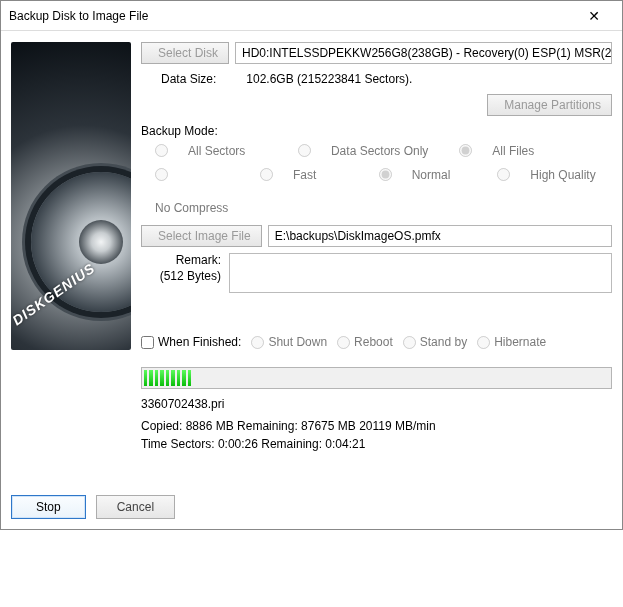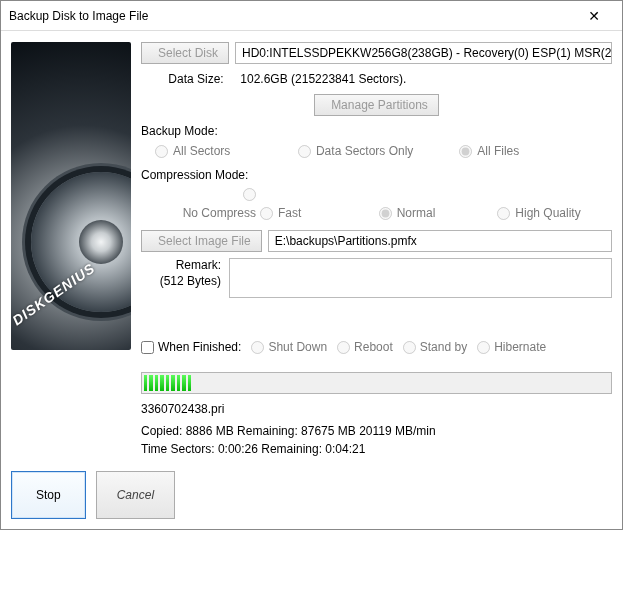--- a/index.html
+++ b/index.html
@@ -10,44 +10,44 @@
   .titlebar .close { width: 40px; text-align: center; font-size: 14px; cursor: default; }
   .content { position: absolute; top: 31px; left: 0; right: 0; bottom: 0; }
   .sideimg { position: absolute; left: 10px; top: 10px; width: 120px; height: 308px; background: radial-gradient(circle at 60% 65%, #cfd3d6 0%, #9aa0a4 20%, #2c333a 55%, #0a0f14 100%); border-radius: 2px; overflow: hidden; }
   .sideimg::before { content: ""; position: absolute; width: 140px; height: 140px; left: 20px; top: 130px; border-radius: 50%; background: radial-gradient(circle, #eef1f3 0%, #b5bcc1 25%, #3a434b 70%, #0e1419 100%); box-shadow: 0 0 0 6px #1b2228, 0 0 0 9px #444c53; }
   .sideimg::after { content:""; position:absolute; width:44px; height:44px; left:68px; top:178px; border-radius:50%; background: radial-gradient(circle,#f2f4f5 0%, #c8cdd0 30%, #2f373e 80%); }
   .sideimg .brand { position: absolute; transform: rotate(-35deg); left: -6px; top: 244px; color: #fff; font-weight: bold; font-style: italic; font-size: 14px; letter-spacing: 1px; text-shadow: 0 0 3px rgba(0,0,0,.6); }
   .main { position: absolute; left: 140px; right: 10px; top: 10px; bottom: 10px; }
   .row { display: flex; align-items: center; gap: 6px; margin-bottom: 6px; }
   .btn { background: linear-gradient(#f7f7f7,#e6e6e6); border: 1px solid #acacac; padding: 3px 10px; cursor: default; color: #444; }
   .btn.disabled { color: #9a9a9a; padding-left: 16px; }
-  .btn.primary { background: linear-gradient(#fafdff,#eaf3fb); border: 1px solid #2e77c9; color: #000; padding: 16px 24px; box-shadow: 0 0 0 1px #cfe4f9 inset; }
+  .btn.primary { background: linear-gradient(#fafdff,#eaf3fb); border: 1px solid #2e77c9; color: #000; padding: 4px 24px; box-shadow: 0 0 0 1px #cfe4f9 inset; }
   .txtfield { flex: 1; border: 1px solid #b5b5b5; padding: 3px 6px; background: #fff; color: #000; white-space: nowrap; overflow: hidden; }
   .label { color: #000; }
   .data-size-row { margin: 8px 0 8px 0; padding-left: 20px; }
-  .data-size-row .label:first-child { display:inline-block; width:70px; text-align:center; margin-right:6px; }
+  .data-size-row .label:first-child { display:inline-block; width:70px; text-align:left; margin-right:12px; }
   .diskmap { height: 74px; border: 1px solid #919191; background: #e8e8e8; position: relative; margin-bottom: 4px; display:flex; }
   .diskmap .stripe { position:absolute; left:0; right:0; top:0; height:10px; background: linear-gradient(#e08a12,#c16400); }
   .diskmap .seg { height: 100%; position: relative; padding-top: 12px; display:flex; flex-direction:column; justify-content:center; align-items:center; font-weight:bold; color:#00286a; border-right:1px solid #666; }
   .seg.purple { background: linear-gradient(#b98ae0, #9e6ad3); width:11px; }
   .seg.yellow { background: linear-gradient(#e3d94a, #cdbf1f); width:11px; }
   .seg.main { background: linear-gradient(#71c3f4 0%, #3aa4e9 48%, #0b76c8 52%, #2e8fd9 100%); flex:1; border-right:1px solid #3d6fa5; }
   .seg.narrow { width:7px; }
   .seg .winlogo { position:absolute; left:40px; top:22px; width:48px; height:44px; opacity:.5; }
   .seg .winlogo div { position:absolute; background:#fff; }
   .seg .winlogo .q1{left:0;top:3px;width:22px;height:18px;transform:skewY(-6deg);}
   .seg .winlogo .q2{left:24px;top:0;width:24px;height:21px;transform:skewY(-6deg);}
   .seg .winlogo .q3{left:0;top:23px;width:22px;height:18px;transform:skewY(-6deg);}
   .seg .winlogo .q4{left:24px;top:23px;width:24px;height:21px;transform:skewY(-6deg);}
   .seg.thin-blue { background: linear-gradient(#71c3f4,#0b76c8); width:6px; border-right:none;}
-  .manage-row { display:flex; justify-content:center; margin-bottom: 8px; }
+  .manage-row { display:flex; justify-content:flex-end; margin-bottom: 8px; }
   .group { margin-bottom: 10px; }
   .group-title { color:#000; margin-bottom: 6px; }
   .radios { display:flex; gap: 4px; }
-  .radio { display:flex; align-items:flex-end; gap:5px; }
+  .radio { display:flex; align-items:flex-start; gap:20px; }
   .radio input { accent-color:#888; }
   .radio.disabled { color:#7a7a7a; }
   .remark-row { display:flex; gap: 8px; margin: 6px 0 42px 0; }
   .remark-row .labcol { width: 80px; text-align:right; line-height:1.3; }
   .remark-row textarea { flex:1; height: 40px; border:1px solid #bbb; resize:none; background:#fff; }
   .whenfin { display:flex; align-items:center; gap:10px; margin-bottom:18px; }
   .whenfin > label { display:flex; align-items:center; gap:4px; font-weight: normal; }
   .progress { height: 22px; border:1px solid #b5b5b5; background:#f0f0f0; position:relative; margin-bottom:8px; }
   .progress .bar { position:absolute; left:2px; top:2px; bottom:2px; width:10%; display:flex; gap:2px; }
   .progress .bar span { flex:1; background: linear-gradient(#5bfb5b,#0bbd0b); }
@@ -103,21 +103,20 @@
               <span>Data Sectors Only</span>
             </label>
           <label class="radio disabled" style="width:33%">
               <input type="radio" name="bm" disabled="" checked="" style="">
               <span>All Files</span>
             </label>
         </div>
       </div>
 
       <div class="group">
-        <div class="group-title">Compression Mode:</div>
         <div class="radios radio-group-4">
           <label class="radio disabled" style="padding-left:14px;flex-direction:column;">
               <input type="radio" name="cm" disabled="" style="">
               <span>No Compress</span>
             </label>
           <label class="radio disabled">
               <input type="radio" name="cm" disabled="" style="">
               <span>Fast</span>
             </label>
           <label class="radio disabled">
@@ -126,21 +125,21 @@
             </label>
           <label class="radio disabled">
               <input type="radio" name="cm" disabled="" style="">
               <span>High Quality</span>
             </label>
         </div>
       </div>
 
       <div class="selimg-row">
         <button class="btn disabled">Select Image File</button>
-        <div class="txtfield">E:\backups\Partitions.pmfx</div>
+        <div class="txtfield">E:\backups\DiskImageOS.pmfx</div>
       </div>
 
       <div class="remark-row">
         <div class="labcol">
           <div>Remark:</div>
           <div>(512 Bytes)</div>
         </div>
         <textarea style=""></textarea>
       </div>
 
@@ -185,18 +184,18 @@
       <div class="stats">
         <div>Copied:  8886 MB   Remaining:   87675 MB  20119 MB/min</div>
         <div>Time Sectors:  0:00:26  Remaining:  0:04:21</div>
       </div>
 
     </div>
 
     <div class="bottom">
       <div class="btns">
         <button class="btn primary">Stop</button>
-        <button class="btn" style="padding:2px 20px;font-style:italic;">Cancel</button>
+        <button class="btn" style="padding:2px 20px;">Cancel</button>
       </div>
     </div>
 
   </div>
 </div>
 
 </body></html>

